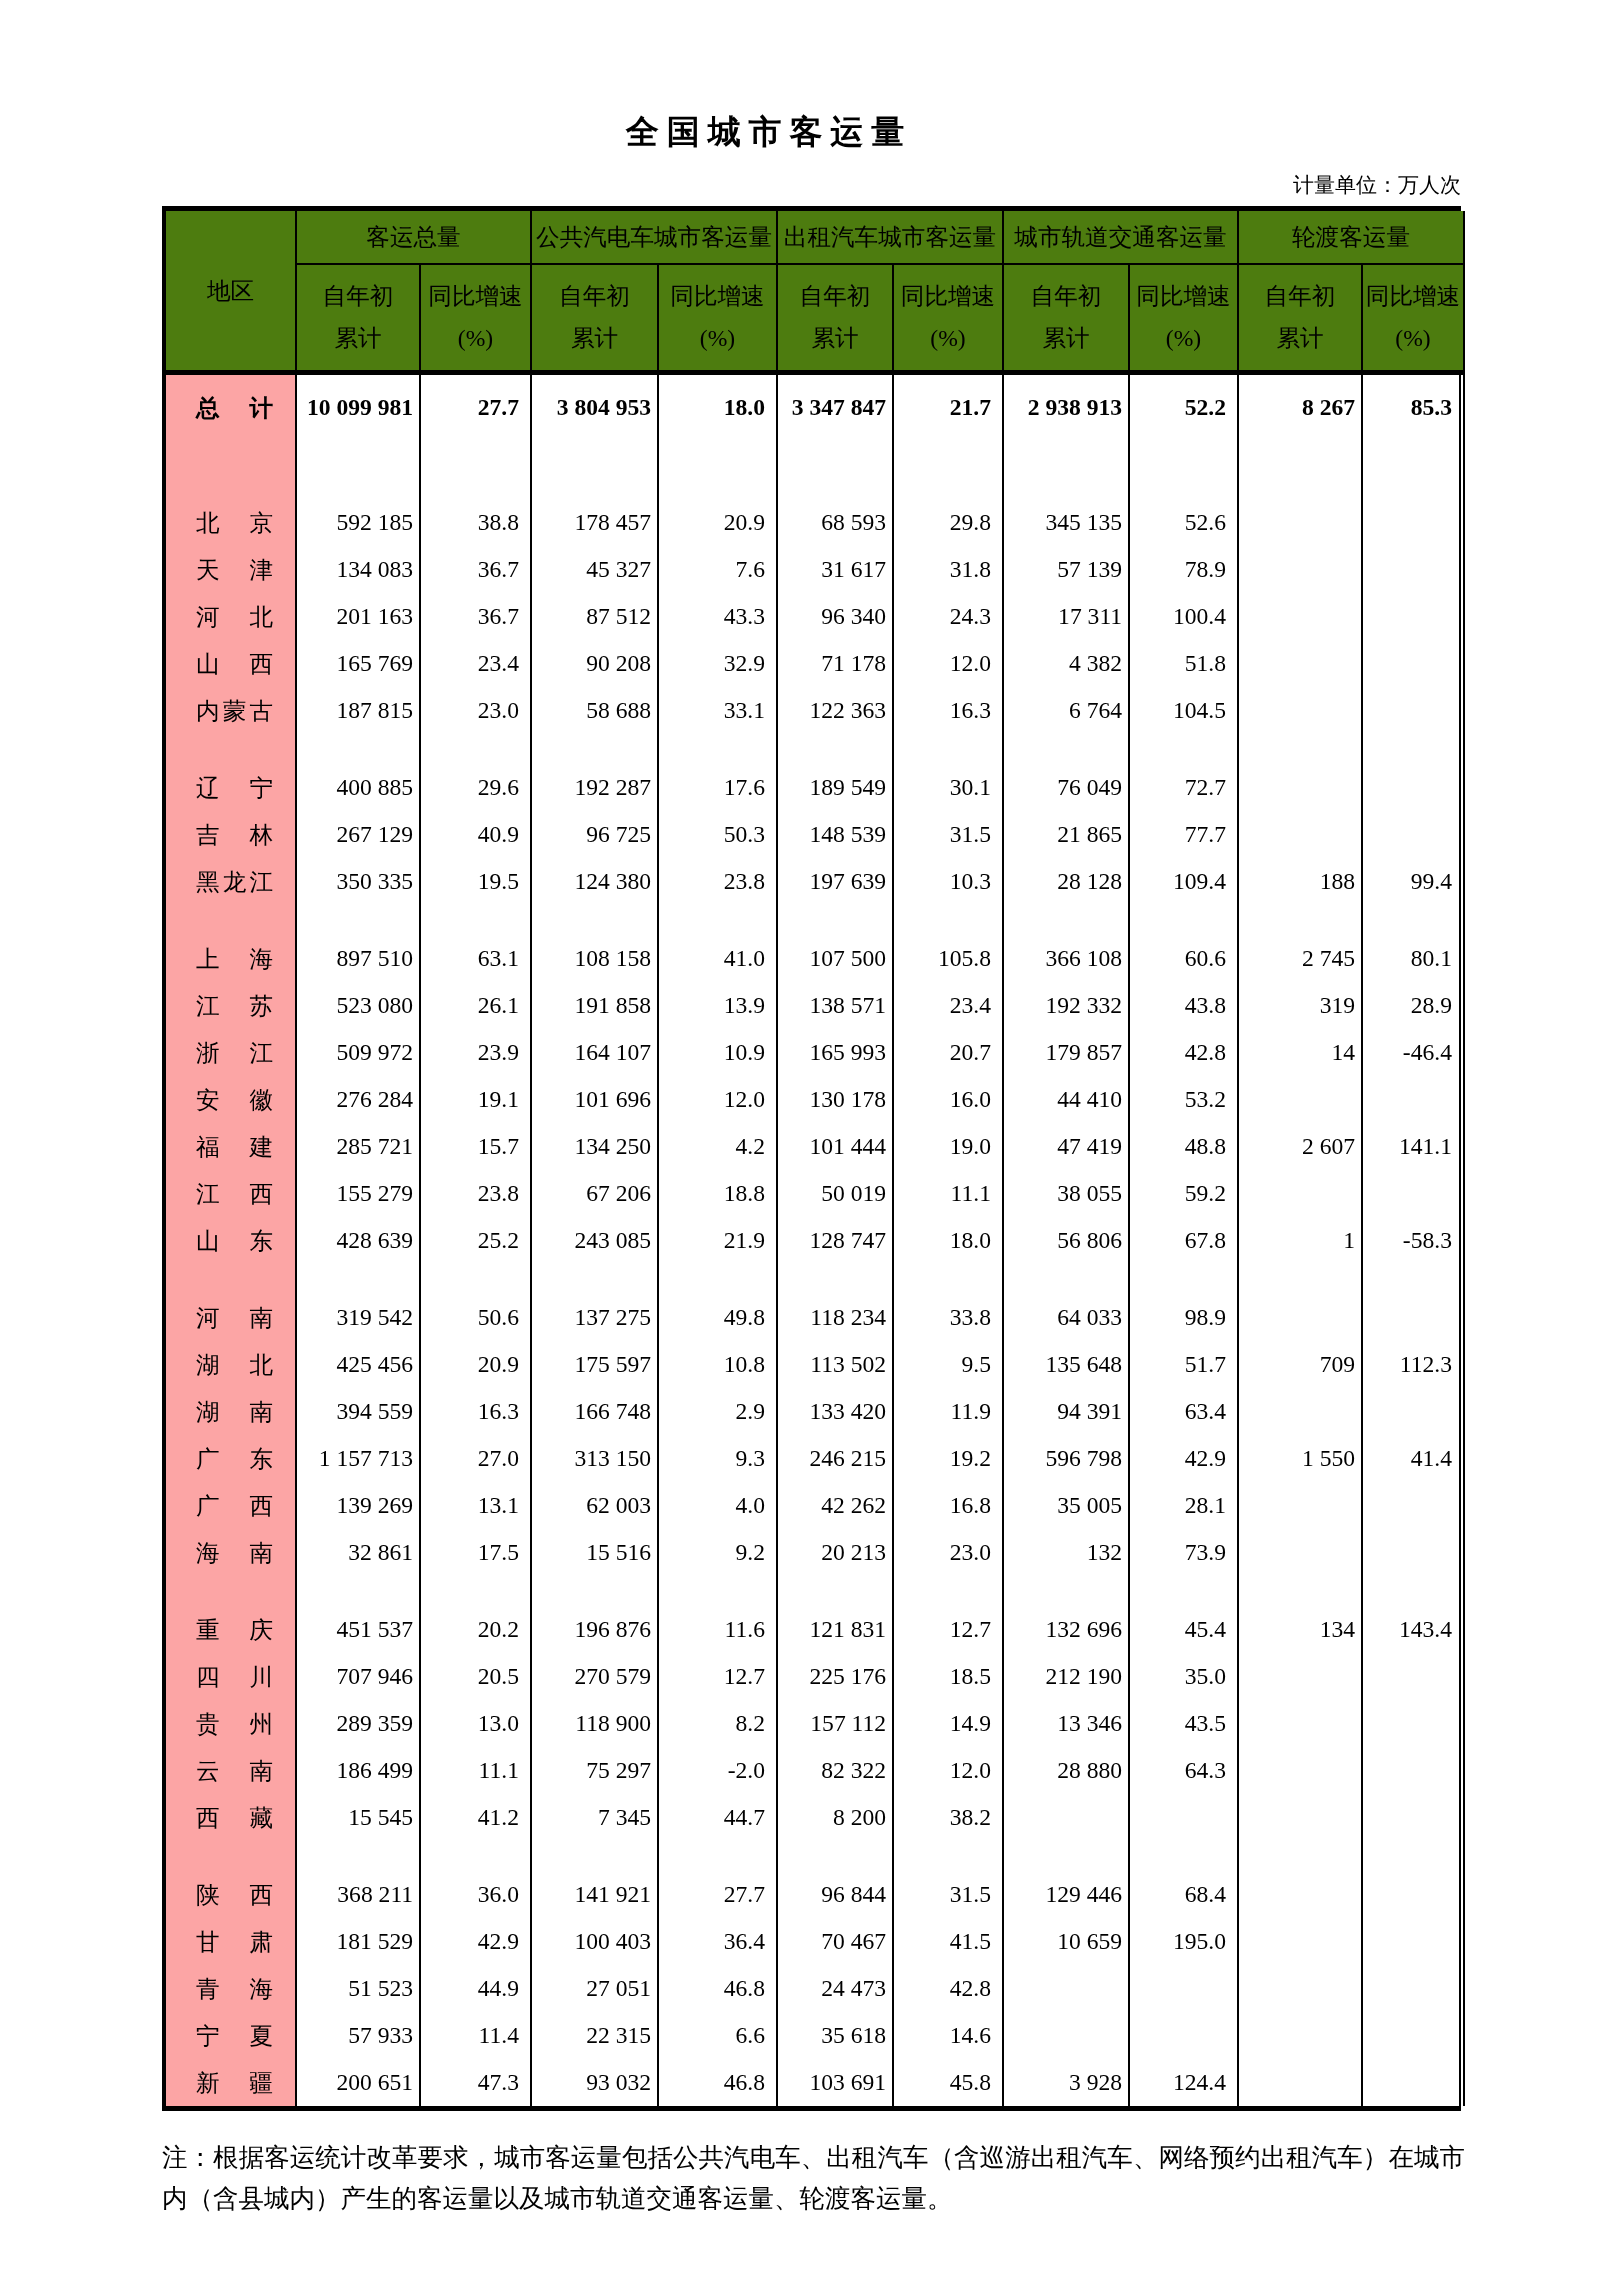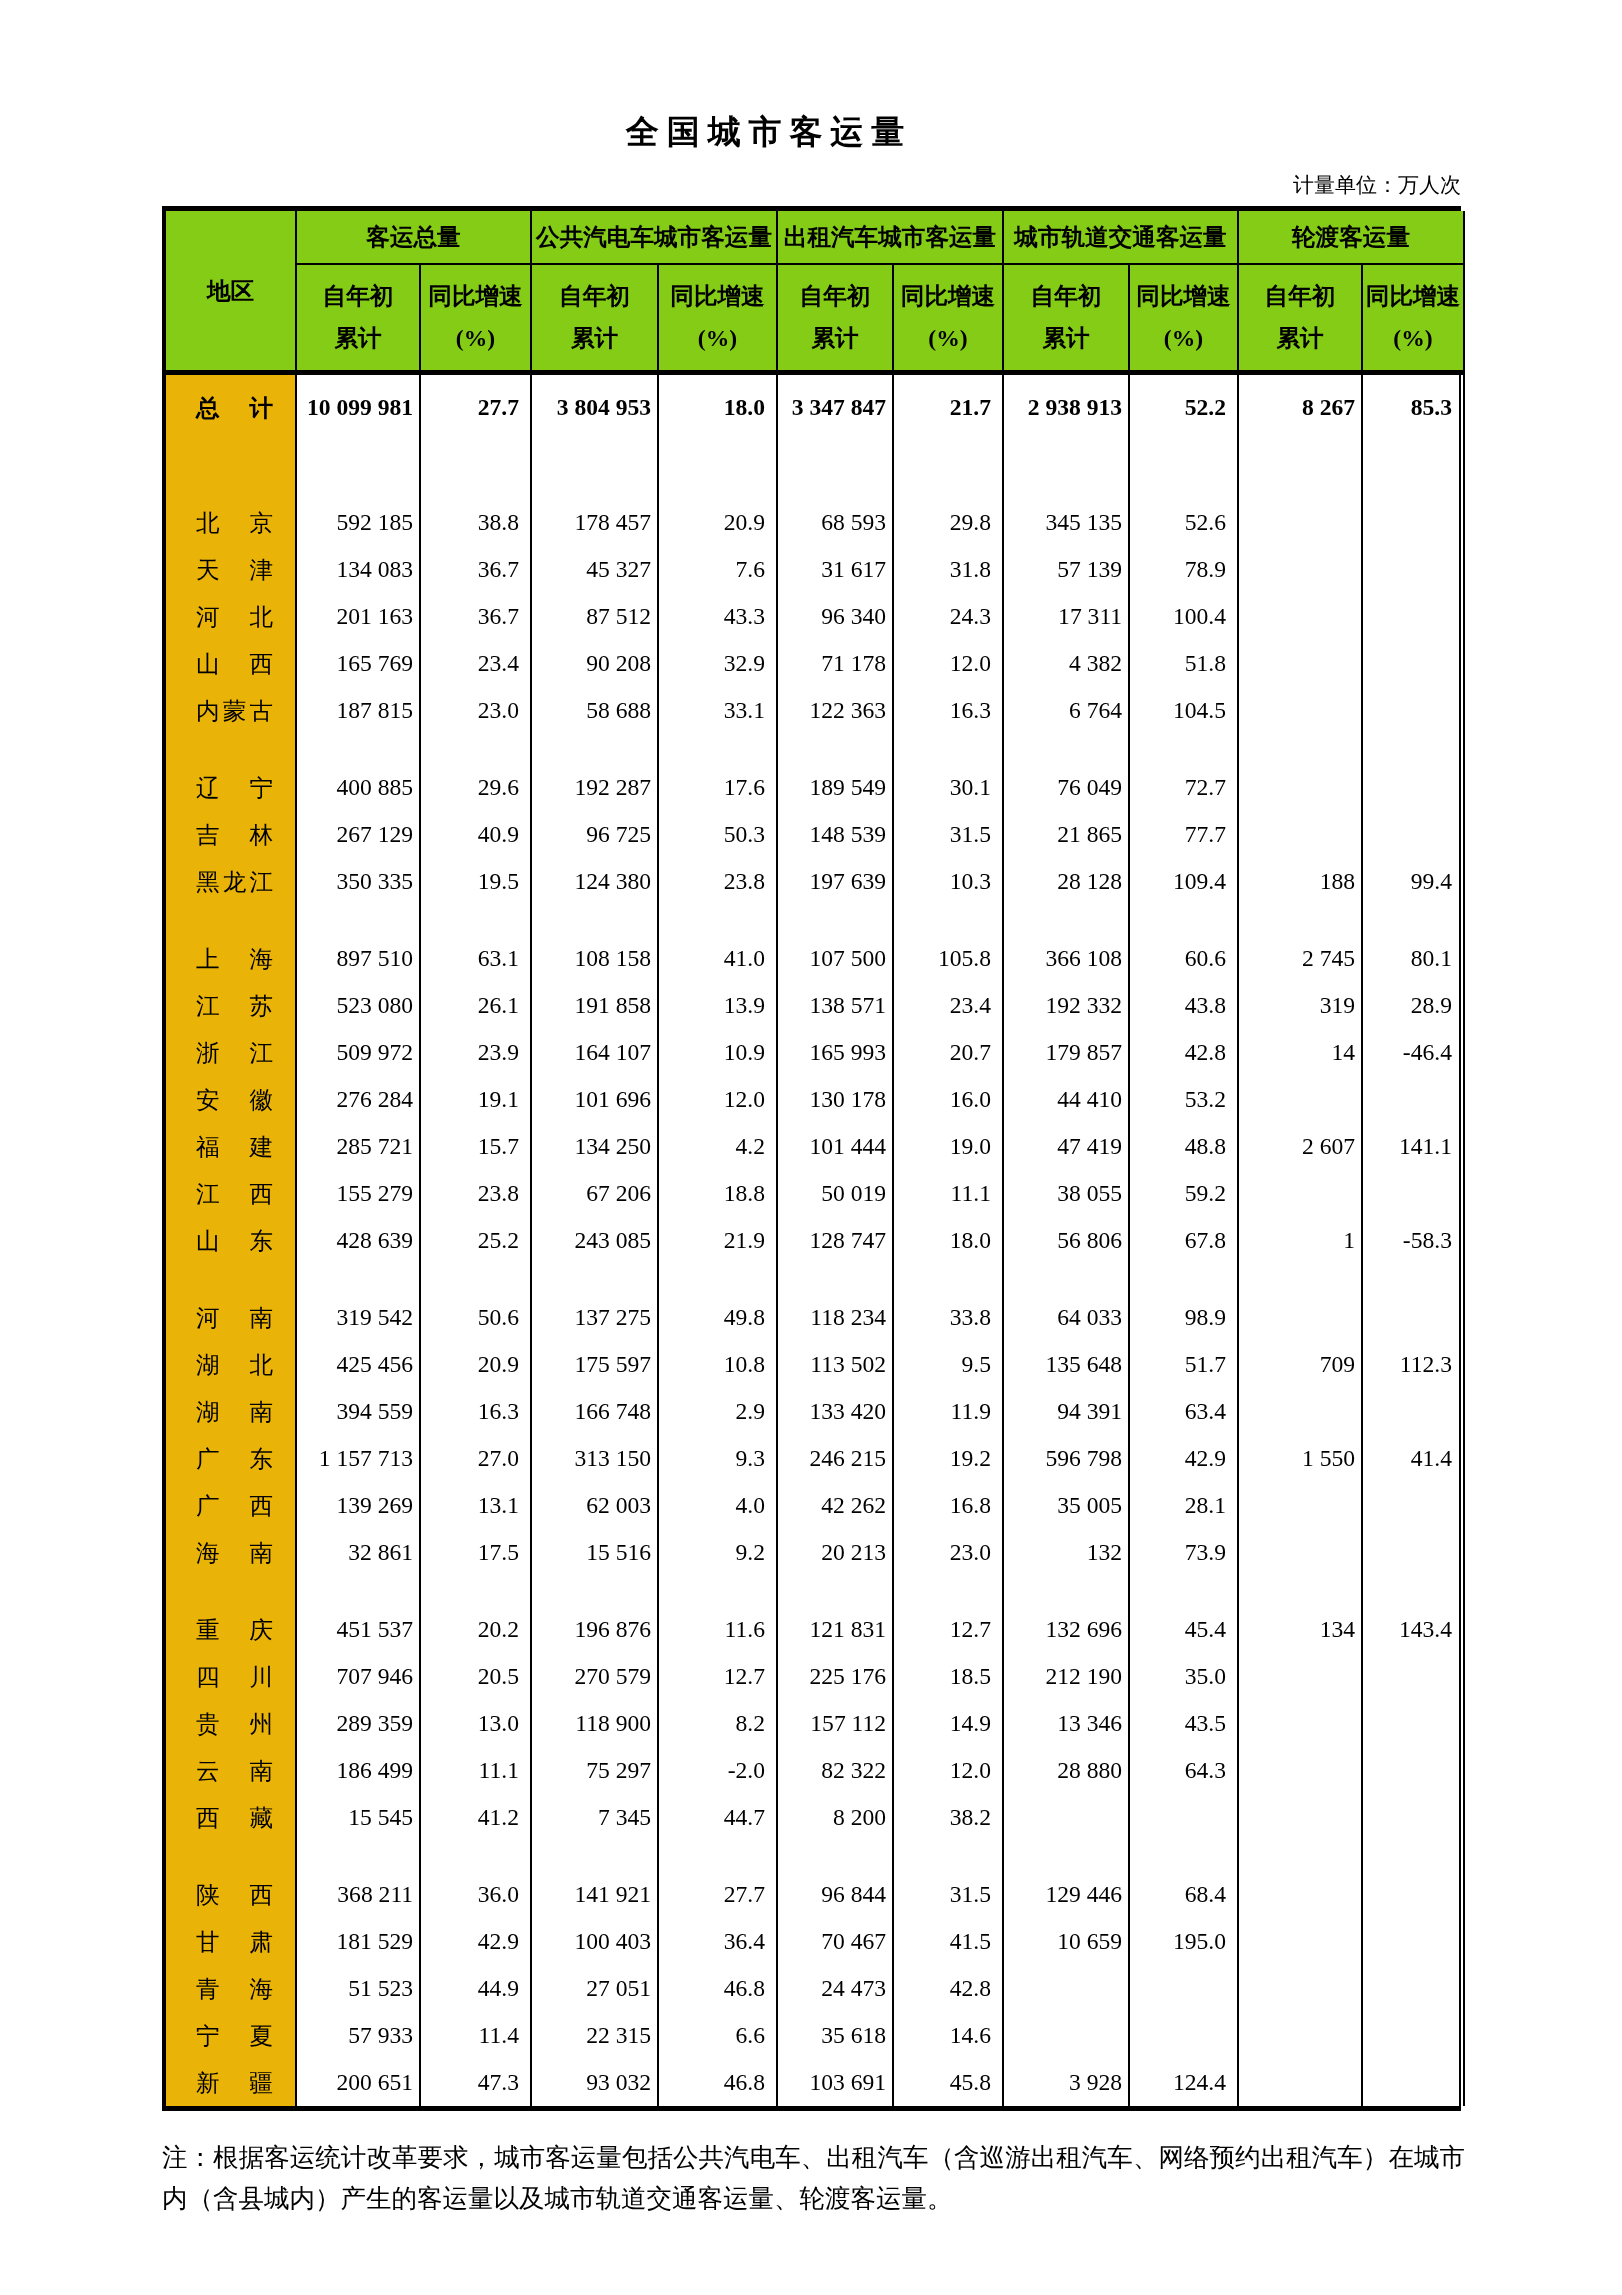--- a/index.html
+++ b/index.html
@@ -21,26 +21,26 @@
     position:absolute; left:162px; top:206px; width:1299px;
     border:2.6px solid #000; border-top-width:5.9px; border-bottom-width:5.9px;
     box-sizing:border-box;
   }
   table { border-collapse:collapse; table-layout:fixed; width:100%; }
   th, td {
     border-left:2.6px solid #000; border-right:2.6px solid #000;
     border-top:none; border-bottom:none;
     padding:0; overflow:hidden;
   }
-  thead th { background:#84cc16; font-weight:bold; font-size:23.6px; text-align:center; vertical-align:middle; }
+  thead th { background:#4d7c0f; font-weight:normal; font-size:23.6px; text-align:center; vertical-align:middle; }
   .h1row th { height:52px; border-bottom:2px solid #000; }
   .h2row th { height:105px; border-bottom:5.2px solid #000; line-height:1.75; white-space:pre-line; }
   th.region-h { border-bottom:5.2px solid #000; }
   tbody td { font-size:23.6px; vertical-align:middle; }
-  td.region { background:#eab308; text-align:left; padding-left:30px; }
+  td.region { background:#fca5a5; text-align:left; padding-left:30px; }
   .region-inner { display:inline-block; width:77px; text-align:justify; text-align-last:justify; }
   td.cum { text-align:right; padding-right:5.9px;  }
   td.pct { text-align:right; padding-right:11px; }
   tr.total td { font-weight:bold; height:65px; }
   tr.datarow td { height:47px; }
   tr.gap td { height:30px; }
   tr.gap-big td { height:59px; }
   .footnote {
     position:absolute; left:162px; top:2138px; width:1303px;
     font-size:25.5px; line-height:1.6; text-align:justify; margin:0;

